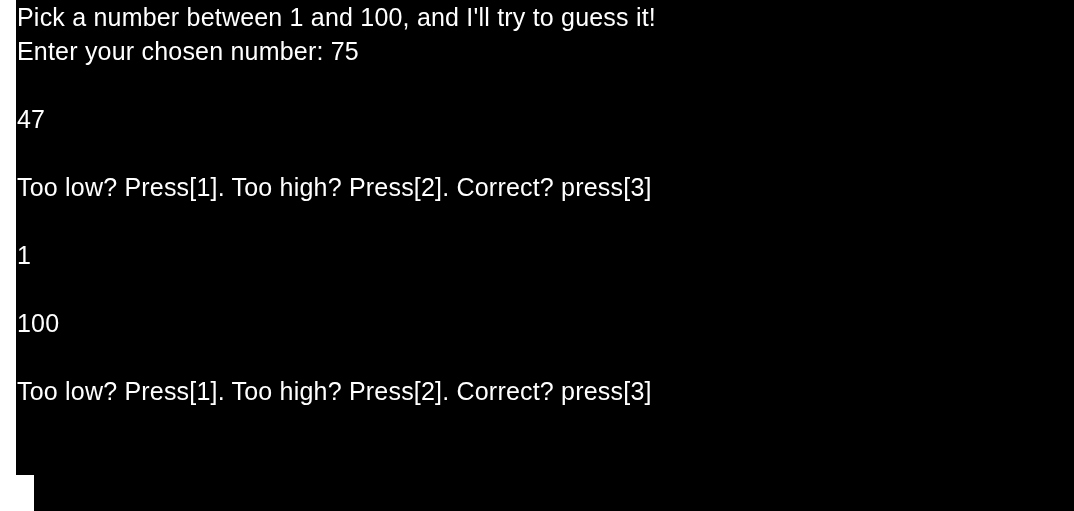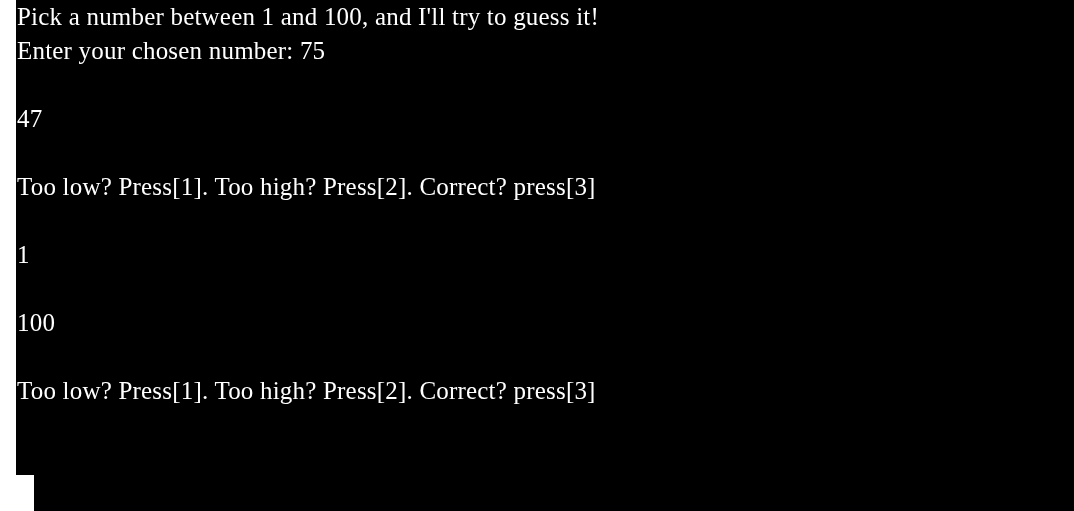--- a/index.html
+++ b/index.html
@@ -58,21 +58,21 @@
   
   .console-output {
     position: absolute;
     left: 17px;
     top: 0;
     width: 1057px;
     height: 511px;
     margin: 0;
     padding: 0;
     color: #ffffff;
-    font-family: Liberation Serif, serif;
+    font-family: Liberation Sans, sans-serif;
     font-size: 25px;
     line-height: 34px;
     letter-spacing: 0.2px;
     font-weight: 400;
     white-space: pre;
     -webkit-font-smoothing: none;
   }
 
   .line {
     height: 34px;

